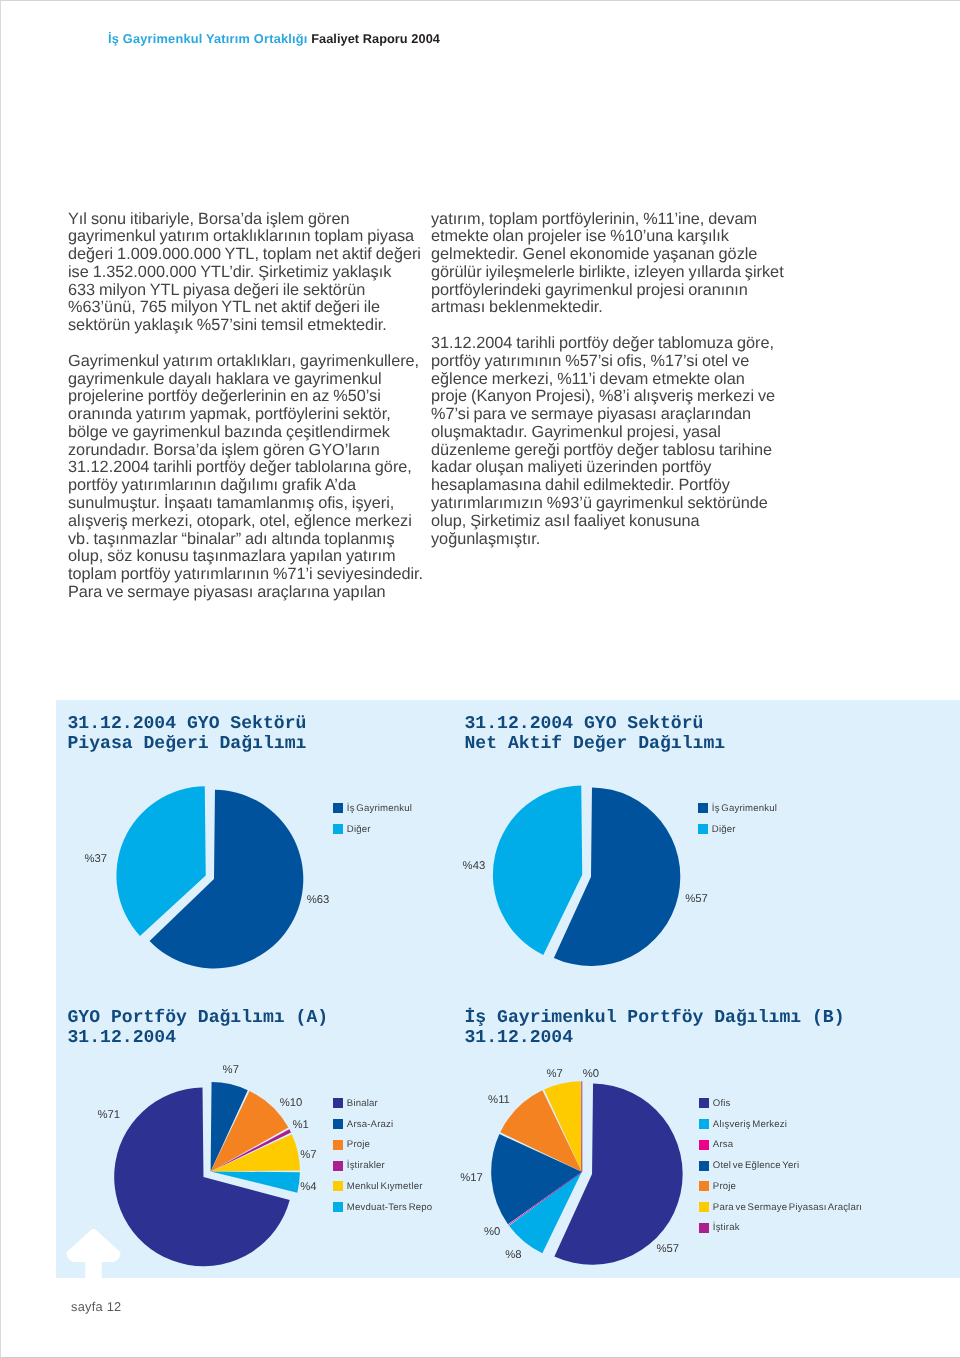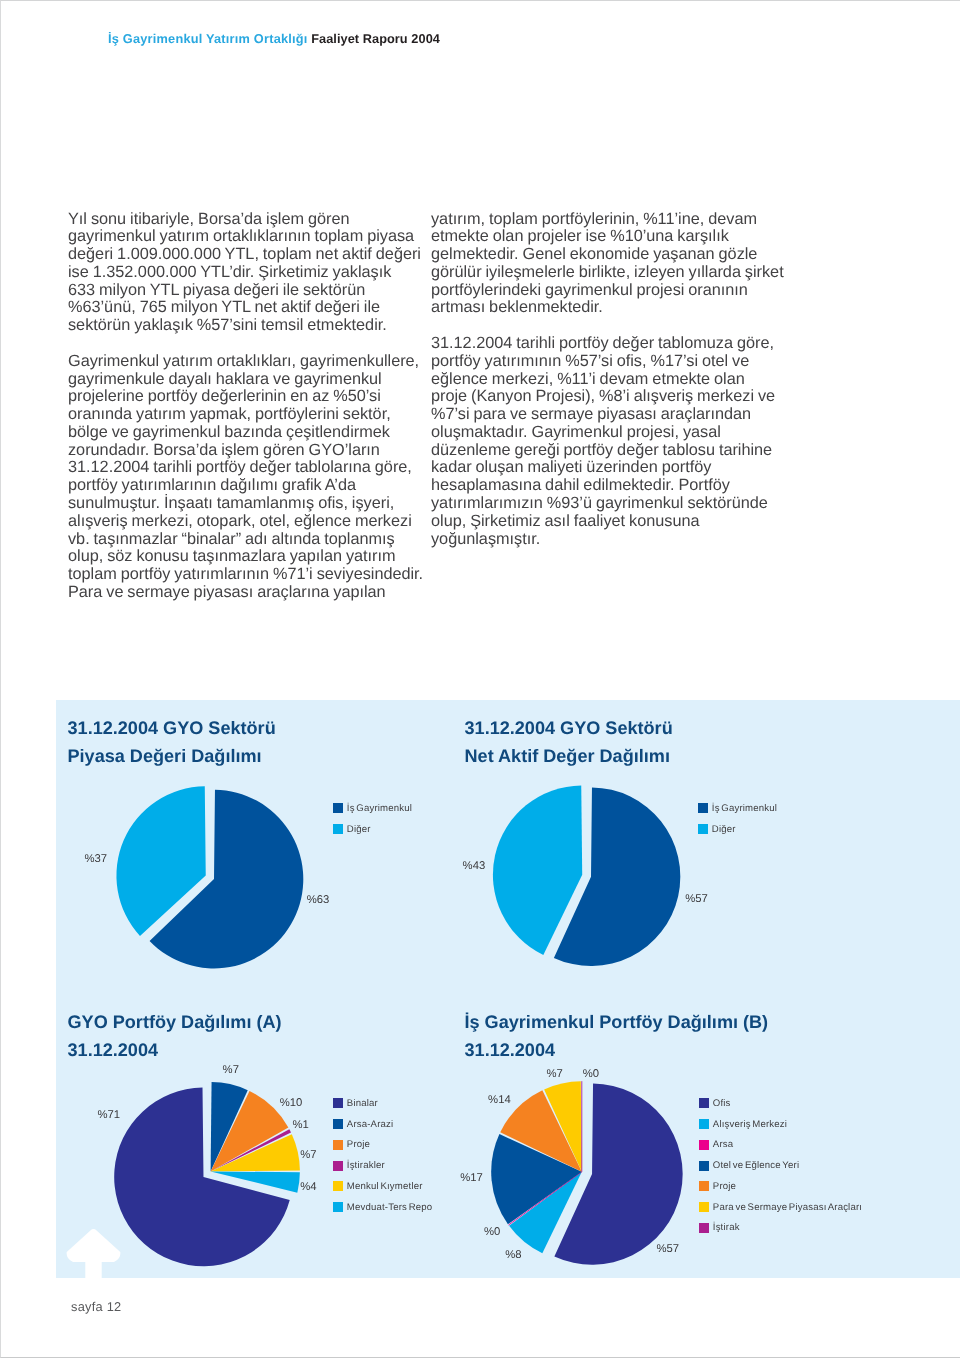--- a/index.html
+++ b/index.html
@@ -8,21 +8,21 @@
   .page-border{position:absolute;left:0;top:0;width:960px;height:1358px;border-left:1px solid #d9dadb;border-top:1px solid #d4d5d6;border-bottom:1px solid #c9cacb;box-sizing:border-box;pointer-events:none;}
   .hdr{position:absolute;left:68px;top:30.5px;font-size:12.75px;font-weight:bold;white-space:nowrap;letter-spacing:0.06px;padding-left:40px;}
   .hdr .b{color:#29a8e0;letter-spacing:0.22px;}
   .hdr .k{color:#231f20;}
   .bluebg{position:absolute;left:56px;top:700px;width:904px;height:578px;background:#def0fb;}
   .col{position:absolute;font-size:16.3px;line-height:17.78px;word-spacing:-0.55px;letter-spacing:-0.02px;color:#434244;}
   .colL{left:68px;top:210.5px;width:400px;}
   .colR{left:431px;top:210.5px;width:400px;}
   .col .p{margin:0 0 17.78px 0;white-space:pre-line;}
   .col .p:last-child{margin-bottom:0;}
-  .secttl{position:absolute;font-size:18.1px;font-weight:bold;color:#10497d;line-height:28px;white-space:pre-line;}
+  .secttl{position:absolute;font-size:18.1px;font-weight:bold;color:#10497d;line-height:20px;white-space:pre-line;font-family:Liberation Mono, monospace;}
   .chartwrap{position:absolute;}
   .lbl{position:absolute;font-size:11.3px;line-height:11.3px;color:#3a393b;white-space:nowrap;transform:translateY(-1.8px);}
   .legend{position:absolute;}
   .legrow{display:flex;align-items:center;height:20.75px;}
   .legsw{width:10px;height:10px;flex:0 0 auto;}
   .legtx{margin-left:3.8px;font-size:9.6px;color:#414042;white-space:nowrap;letter-spacing:0.18px;word-spacing:-1.2px;}
   .footer{position:absolute;left:71px;top:1299px;font-size:12.8px;color:#58595b;letter-spacing:0.25px;}
   .arrow{position:absolute;}
 </style>
 </head>
@@ -203,21 +203,21 @@
       <div class="lbl" style="left: 97.4px; top: 1112.3px;">%71</div>
       <div class="lbl" style="left: 222.6px; top: 1066.9px;">%7</div>
       <div class="lbl" style="left: 279.7px; top: 1099.7px;">%10</div>
       <div class="lbl" style="left: 292.5px; top: 1122.1px;">%1</div>
       <div class="lbl" style="left: 300.2px; top: 1151.8px;">%7</div>
       <div class="lbl" style="left: 300.2px; top: 1183.5px;">%4</div>
       <div class="lbl" style="left: 656.5px; top: 1245.8px;">%57</div>
       <div class="lbl" style="left: 505.3px; top: 1252px;">%8</div>
       <div class="lbl" style="left: 484px; top: 1229px;">%0</div>
       <div class="lbl" style="left: 460.2px; top: 1174.7px;">%17</div>
-      <div class="lbl" style="left: 488.1px; top: 1096.7px;">%14</div>
+      <div class="lbl" style="left: 488.1px; top: 1096.7px;">%11</div>
       <div class="lbl" style="left: 546.5px; top: 1071.2px;">%7</div>
       <div class="lbl" style="left: 582.7px; top: 1071.2px;">%0</div>
     </div>
 
   <svg class="arrow" style="left:60.8px;top:1227px;" width="64" height="52" viewBox="0 0 64 52">
     <path d="M29.4 3.4 A4.5 4.5 0 0 1 35.6 3.4 L59.3 25.0 A9.0 9.0 0 0 1 53.0 34.9 L40.7 34.9 L40.7 52 L24.3 52 L24.3 34.9 L12.0 34.9 A9.0 9.0 0 0 1 5.7 25.0 Z" fill="#ffffff"></path>
   </svg>
 
   <div class="footer">sayfa 12</div>
 </div>

